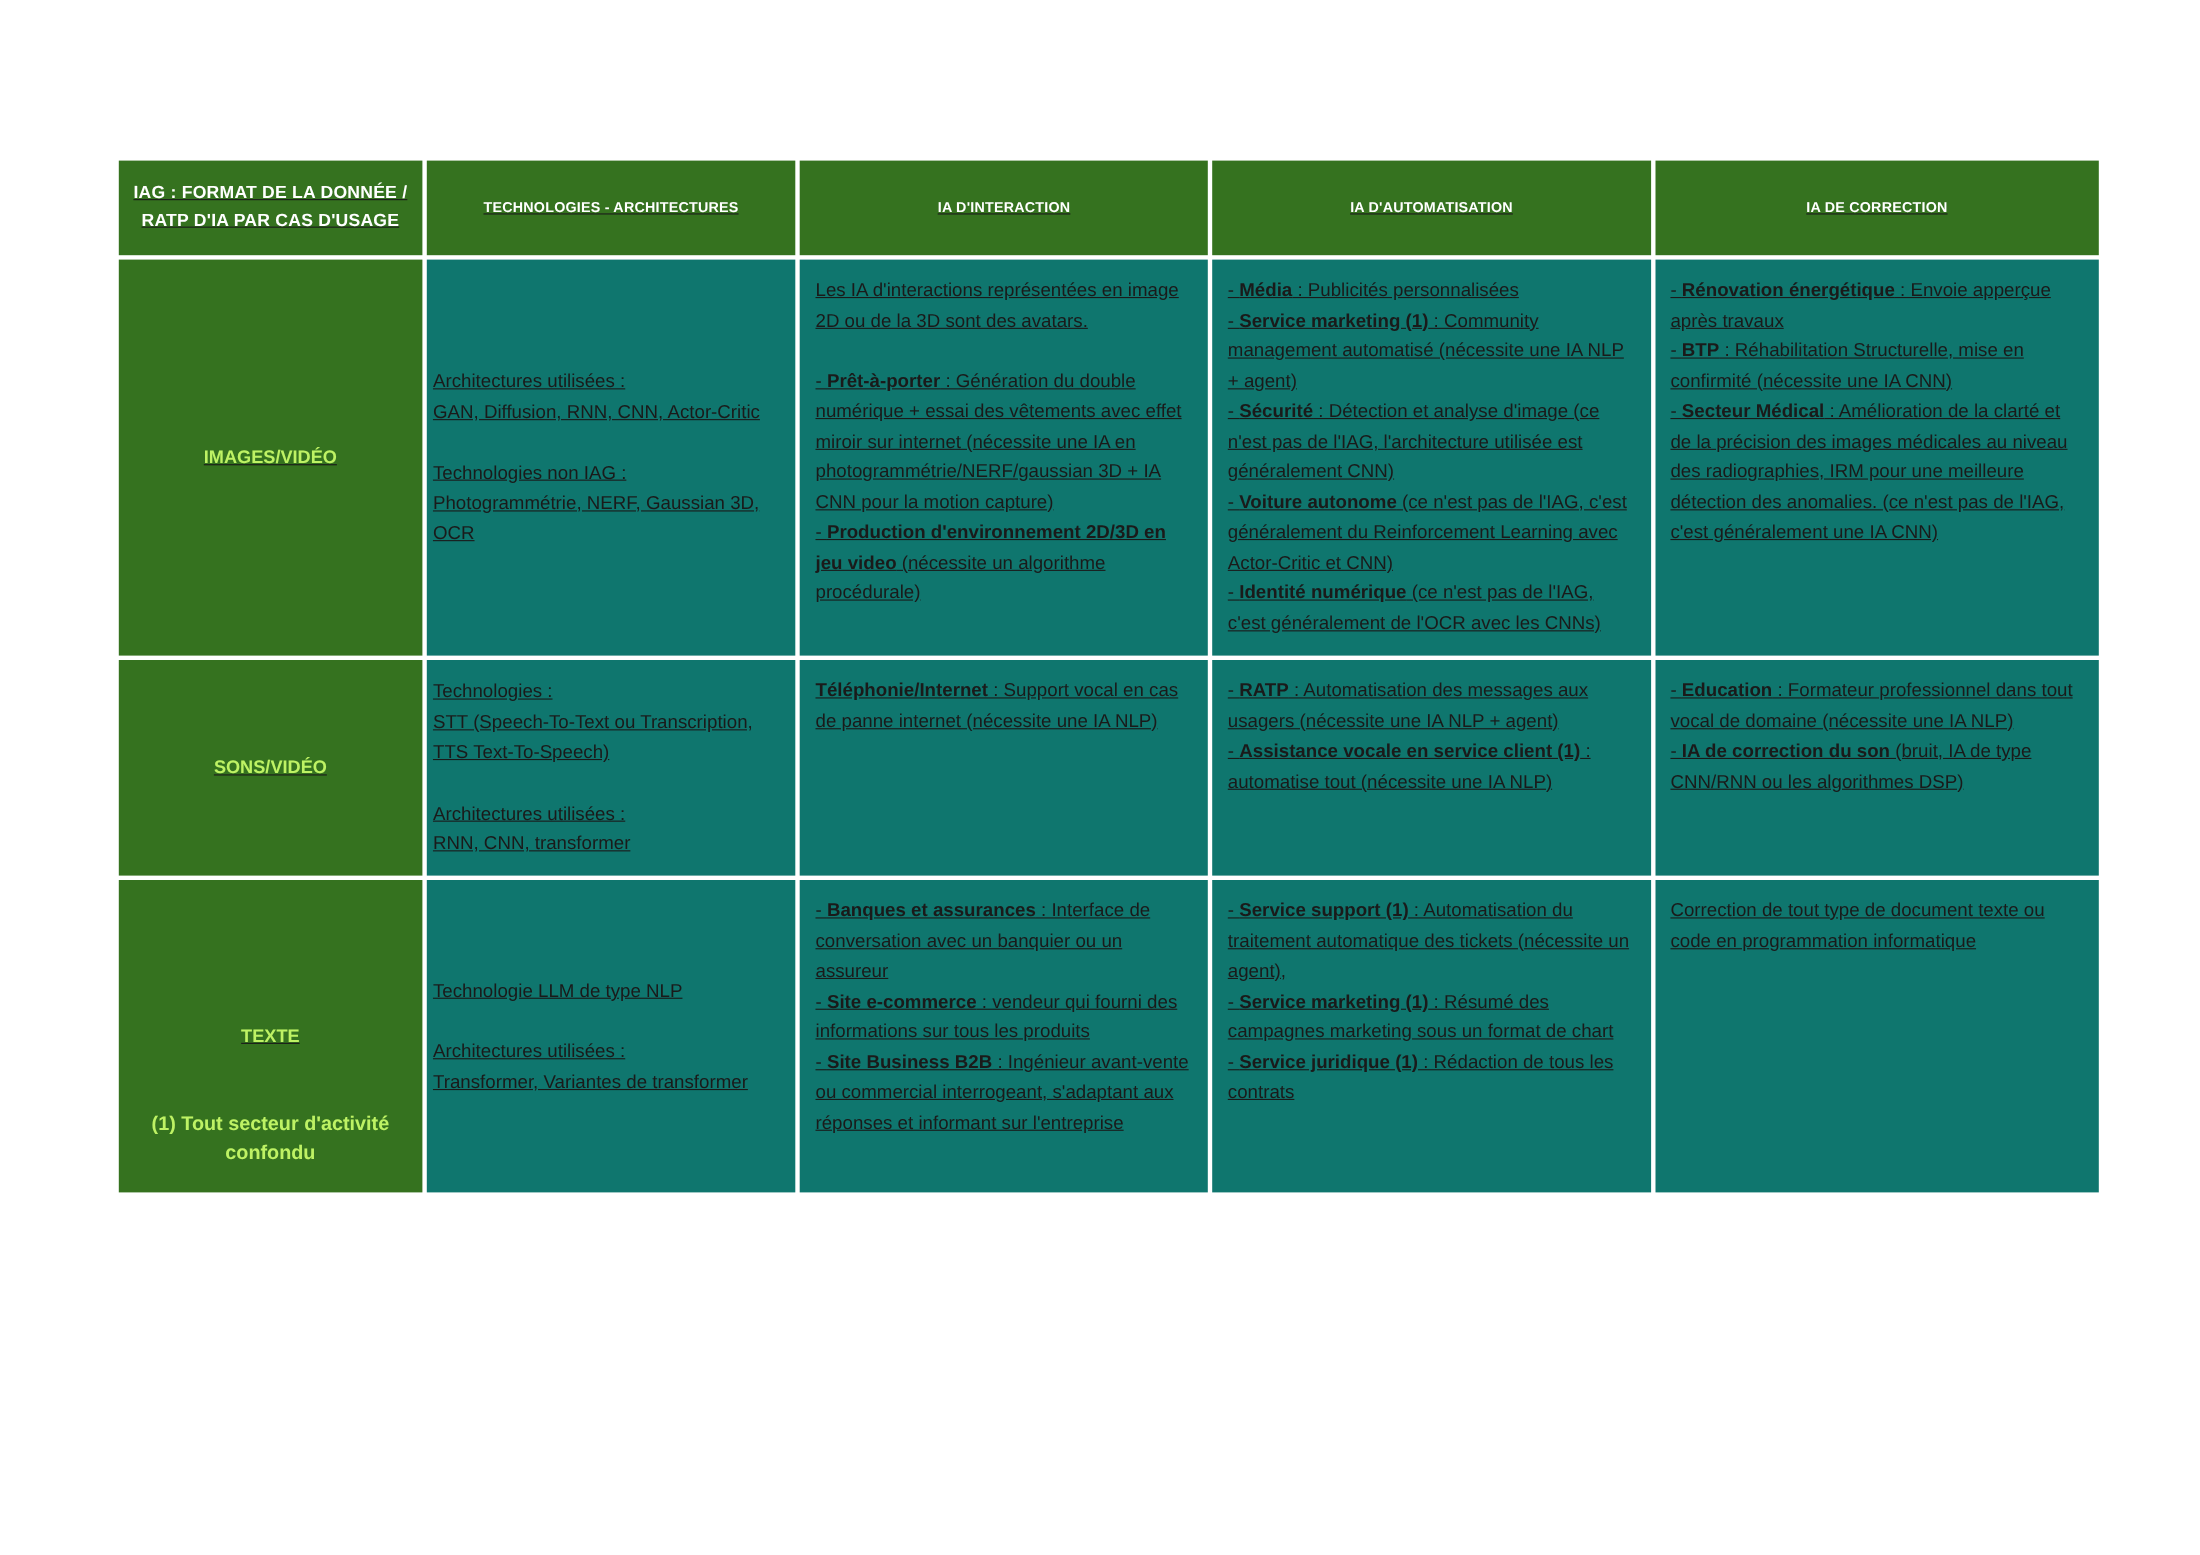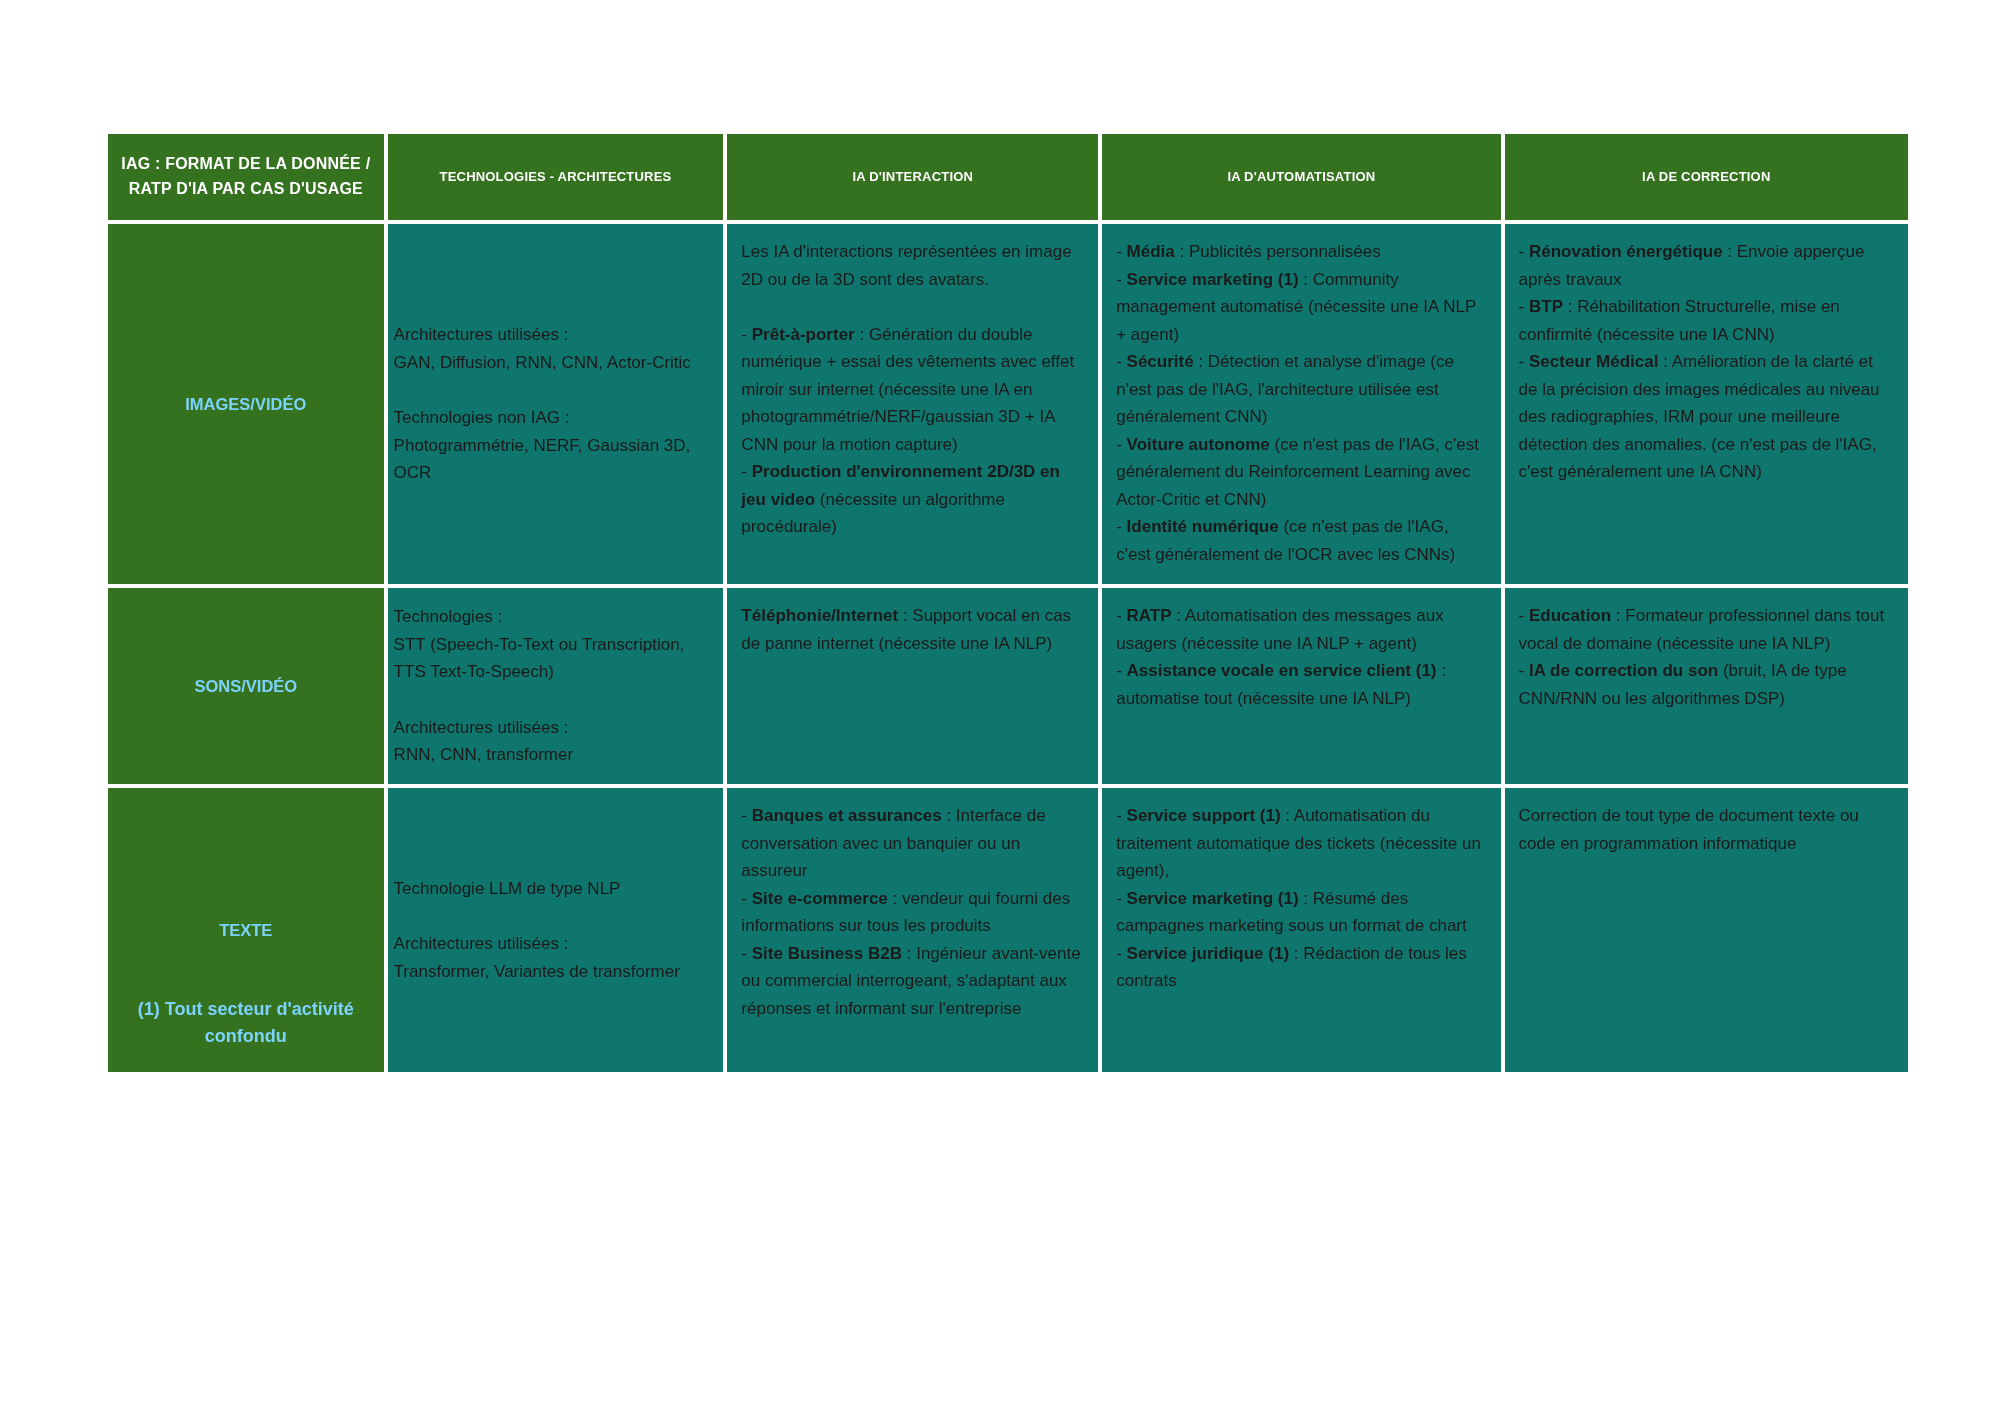--- a/index.html
+++ b/index.html
@@ -18,22 +18,23 @@
   .page {
     position: relative;
     width: 2000px;
     height: 1414px;
     box-sizing: border-box;
   }
 
   .table-wrap {
     position: absolute;
     left: 104px;
-    top: 130px;
+    top: 142px;
     width: 1808px;
+    text-decoration: underline;
   }
 
   table.matrix {
     border-collapse: separate;
     border-spacing: 4px;
     width: 1808px;
     table-layout: fixed;
   }
 
   
@@ -52,21 +53,21 @@
   }
   thead th.corner {
     font-size: 16px;
     padding-left: 10px;
     padding-right: 10px;
   }
 
   
   td.rowlabel {
     background: #35721f;
-    color: #7dd3fc;
+    color: #bef264;
     font-size: 16.5px;
     font-weight: bold;
     text-align: center;
     vertical-align: middle;
     padding: 12px 10px;
     box-sizing: border-box;
     position: relative;
   }
   td.rowlabel .label-text {
     display: block;

